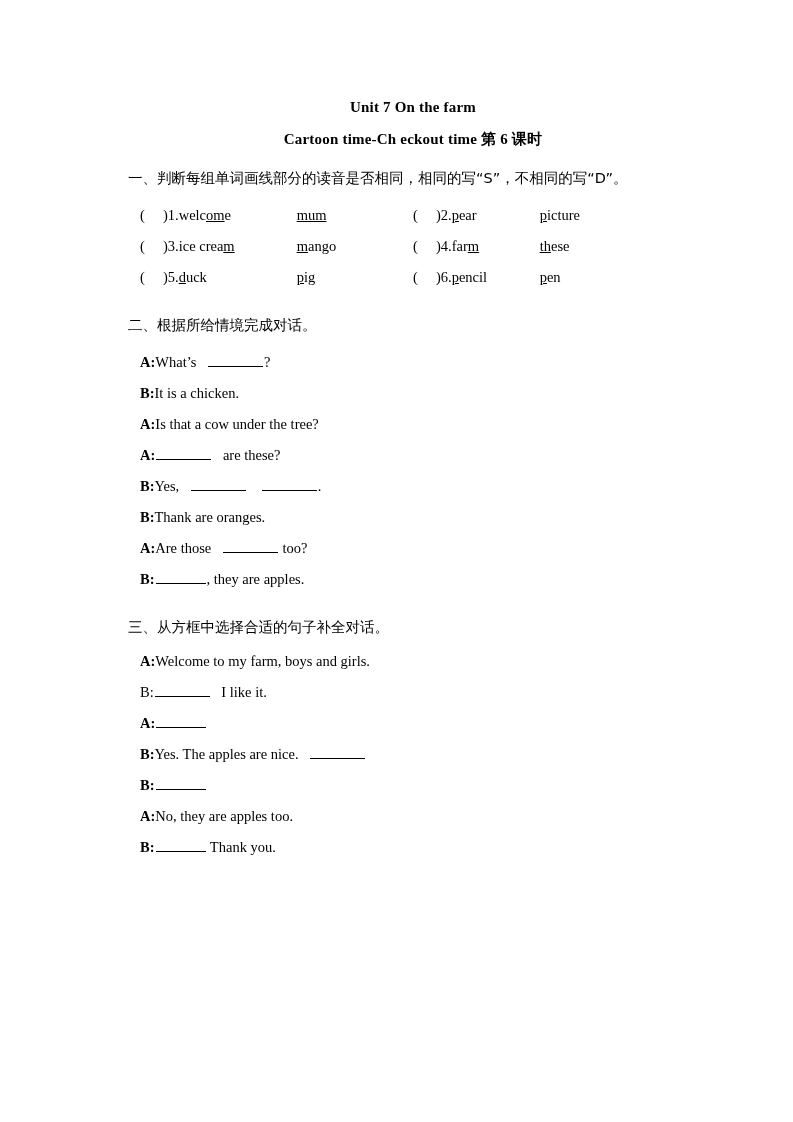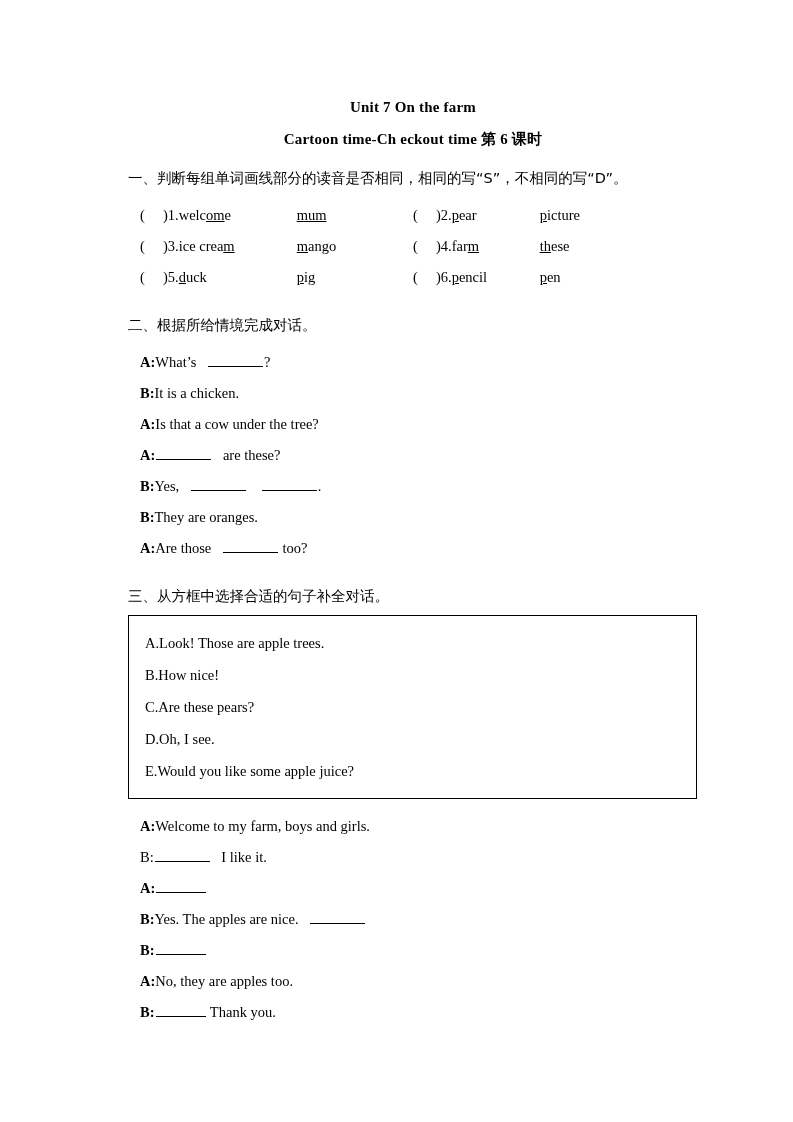--- a/index.html
+++ b/index.html
@@ -198,39 +198,35 @@
 
       <div class="dlg">
         <span class="spk">A:</span><span class="blank b-long"></span><span class="sp-sm"></span><span> are these?</span>
       </div>
 
       <div class="dlg">
         <span class="spk">B:</span><span>Yes, </span><span class="sp-sm"></span><span class="blank b-long"></span><span class="sp-md"></span><span class="blank b-long"></span><span>.</span>
       </div>
 
       <div class="dlg">
-        <span class="spk">B:</span><span>They are oranges.</span>
+        <span class="spk">B:</span><span>Thank are oranges.</span>
       </div>
 
       <div class="dlg">
         <span class="spk">A:</span><span>Are those </span><span class="sp-sm"></span><span class="blank b-long"></span><span> too?</span>
       </div>
 
+      <div class="dlg">
+        <span class="spk">B:</span><span class="blank b-med"></span><span>, they are apples.</span>
+      </div>
 
     </div>
 
     <div class="section-heading sec3">三、从方框中选择合适的句子补全对话。</div>
 
-    <div class="choice-box">
-      <div class="choice-item">A.Look! Those are apple trees.</div>
-      <div class="choice-item">B.How nice!</div>
-      <div class="choice-item">C.Are these pears?</div>
-      <div class="choice-item">D.Oh, I see.</div>
-      <div class="choice-item">E.Would you like some apple juice?</div>
-    </div>
 
     <div>
 
       <div class="dlg">
         <span class="spk">A:</span><span>Welcome to my farm, boys and girls.</span>
       </div>
 
       <div class="dlg">
         <span class="spk-plain">B:</span><span class="blank b-long"></span><span class="sp-sm"></span><span> I like it.</span>
       </div>

